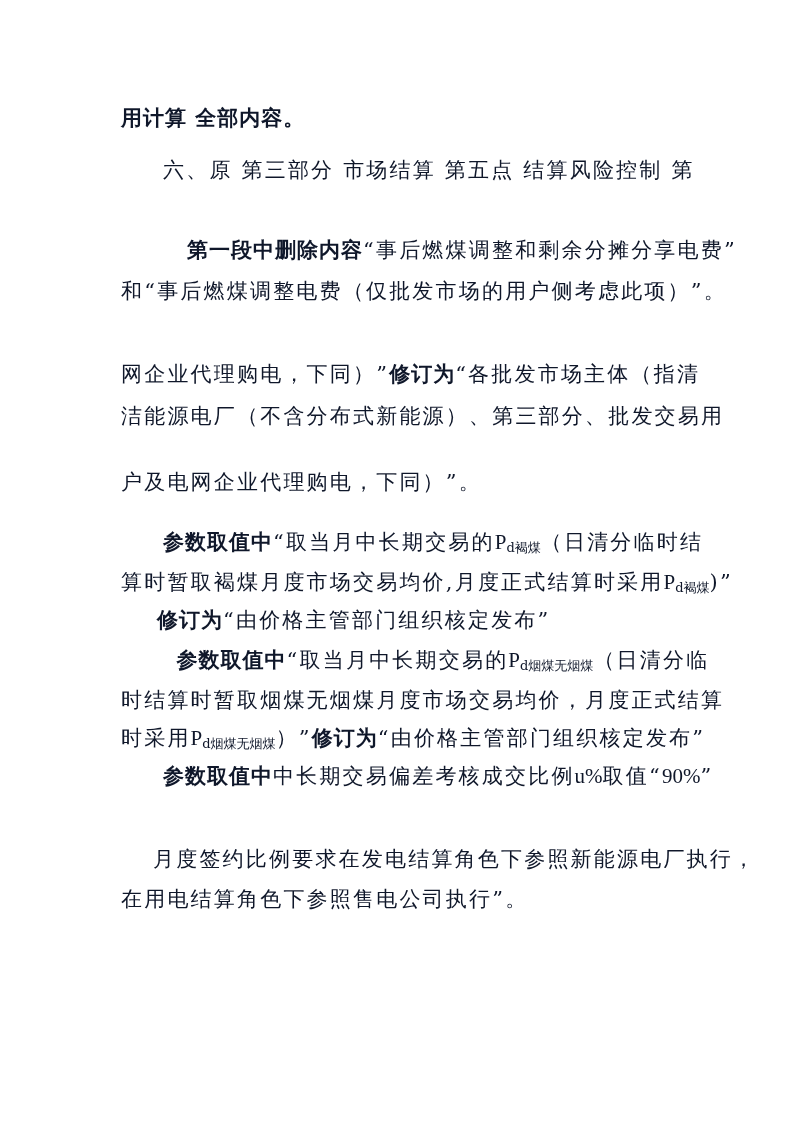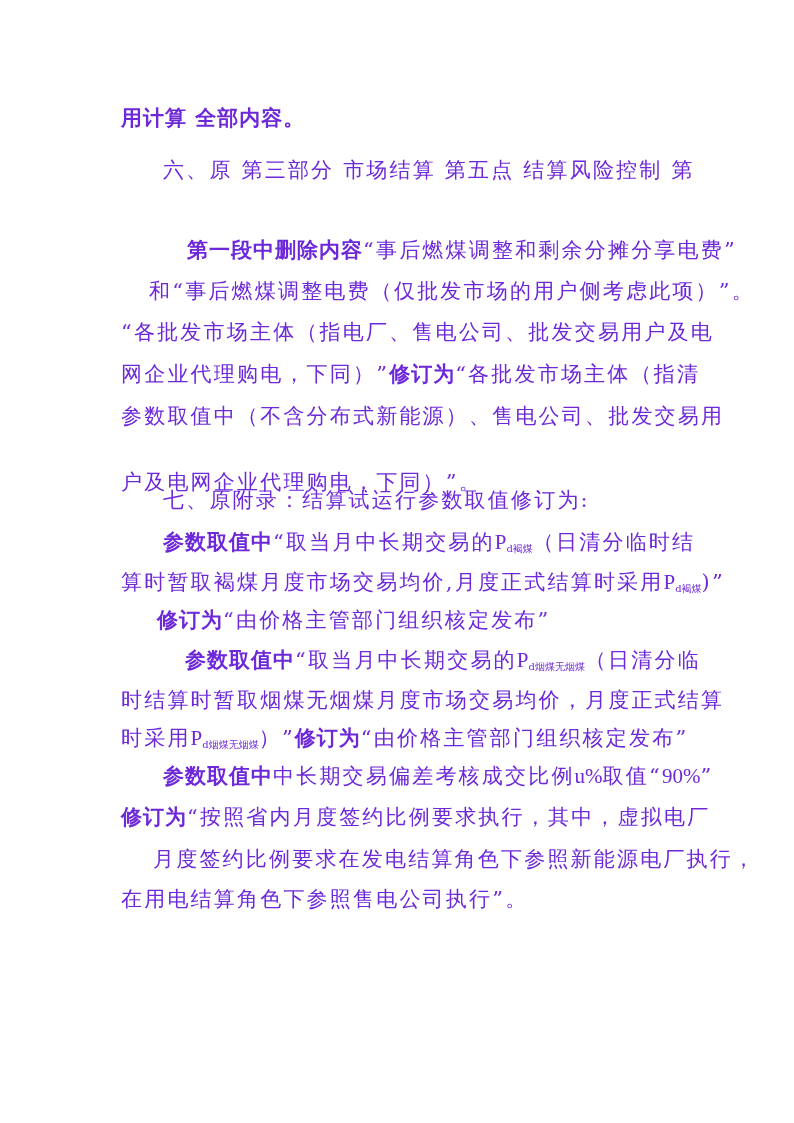--- a/index.html
+++ b/index.html
@@ -1,47 +1,44 @@
 <!DOCTYPE html>
 <html><head>
   <meta charset="utf-8">
   <style>
     html, body { margin: 0; padding: 0; background: #ffffff; }
     body { width: 794px; height: 1123px; position: relative; overflow: hidden; }
     .page {
       position: absolute; left: 0; top: 0; width: 662px; height: 1123px; background: #ffffff;
       font-family: "DejaVu Serif", "Liberation Serif", serif;
-      color: #6d28d9;
+      color: #0f172a;
     }
     .line {
       position: absolute; left: 121px; width: 560px;
       font-size: 21px; line-height: 28px; white-space: nowrap;
       letter-spacing: 2.2px;
     }
     .indent { left: 163px; }
     .b { font-weight: bold; font-family: "DejaVu Sans", "Liberation Sans", sans-serif; letter-spacing: 1px; }
-    .sub { font-size: 10px; letter-spacing: 0; vertical-align: -3px; }
+    .sub { font-size: 13px; letter-spacing: 0; vertical-align: -3px; }
     .latin { font-family: "Liberation Serif", serif; letter-spacing: 0; }
   </style>
 </head>
 <body>
 
 <div class="page" id="page">
     <div class="line" style="top: 104px;"><span class="b">用计算 全部内容。</span></div>
     <div class="line indent" style="top: 156px;"><span>六、原 第三部分 市场结算 第五点 结算风险控制 第</span></div>
     <div class="line indent" style="top: 236px; margin-left: 24px;"><span class="b">第一段中删除内容</span><span>“事后燃煤调整和剩余分摊分享电费”</span></div>
-    <div class="line" style="top: 277px; margin-left: 28px;"><span>和“事后燃煤调整电费（仅批发市场的用户侧考虑此项）”。</span></div>
-    <div class="line" style="top: 318px;"><span>“各批发市场主体（指电厂、售电公司、批发交易用户及电</span></div>
+    <div class="line" style="top: 277px;"><span>和“事后燃煤调整电费（仅批发市场的用户侧考虑此项）”。</span></div>
     <div class="line" style="top: 360px;"><span>网企业代理购电，下同）”</span><span class="b">修订为</span><span>“各批发市场主体（指清</span></div>
-    <div class="line" style="top: 402px;"><span>参数取值中（不含分布式新能源）、售电公司、批发交易用</span></div>
+    <div class="line" style="top: 402px;"><span>洁能源电厂（不含分布式新能源）、第三部分、批发交易用</span></div>
     <div class="line" style="top: 468px;"><span>户及电网企业代理购电，下同）”。</span></div>
-    <div class="line indent" style="top: 486px;"><span>七、原附录：结算试运行参数取值修订为:</span></div>
     <div class="line indent" style="top: 528px;"><span class="b">参数取值中</span><span>“取当月中长期交易的</span><span class="latin">P</span><span class="sub">d褐煤</span><span>（日清分临时结</span></div>
     <div class="line" style="top: 568px;"><span>算时暂取褐煤月度市场交易均价,月度正式结算时采用</span><span class="latin">P</span><span class="sub">d褐煤</span><span>)”</span></div>
     <div class="line" style="top: 606px; margin-left: 36px;"><span class="b">修订为</span><span>“由价格主管部门组织核定发布”</span></div>
     <div class="line indent" style="top: 646px; text-align: center;"><span class="b">参数取值中</span><span>“取当月中长期交易的</span><span class="latin">P</span><span class="sub">d烟煤无烟煤</span><span>（日清分临</span></div>
     <div class="line" style="top: 686px;"><span>时结算时暂取烟煤无烟煤月度市场交易均价，月度正式结算</span></div>
     <div class="line" style="top: 724px;"><span>时采用</span><span class="latin">P</span><span class="sub">d烟煤无烟煤</span><span>）”</span><span class="b">修订为</span><span>“由价格主管部门组织核定发布”</span></div>
     <div class="line indent" style="top: 762px;"><span class="b">参数取值中</span><span>中长期交易偏差考核成交比例</span><span class="latin">u%</span><span>取值“</span><span class="latin">90%</span><span>”</span></div>
-    <div class="line" style="top: 803px;"><span class="b">修订为</span><span>“按照省内月度签约比例要求执行，其中，虚拟电厂</span></div>
     <div class="line" style="top: 845px; margin-left: 32px;"><span>月度签约比例要求在发电结算角色下参照新能源电厂执行，</span></div>
     <div class="line" style="top: 885px;"><span>在用电结算角色下参照售电公司执行”。</span></div>
   </div>
 
 </body></html>

